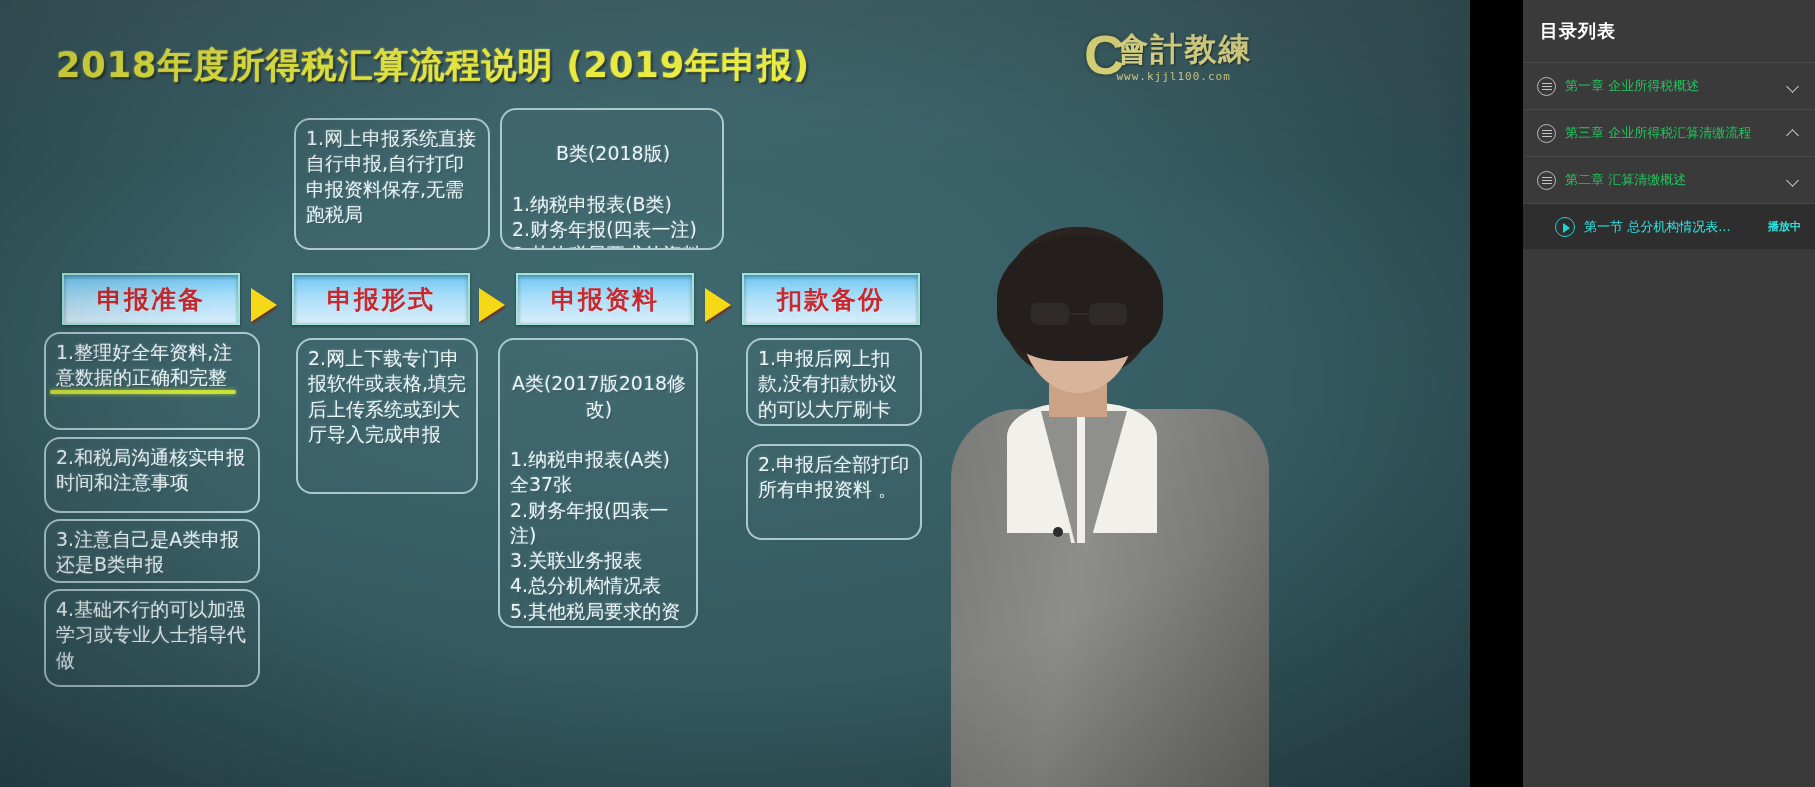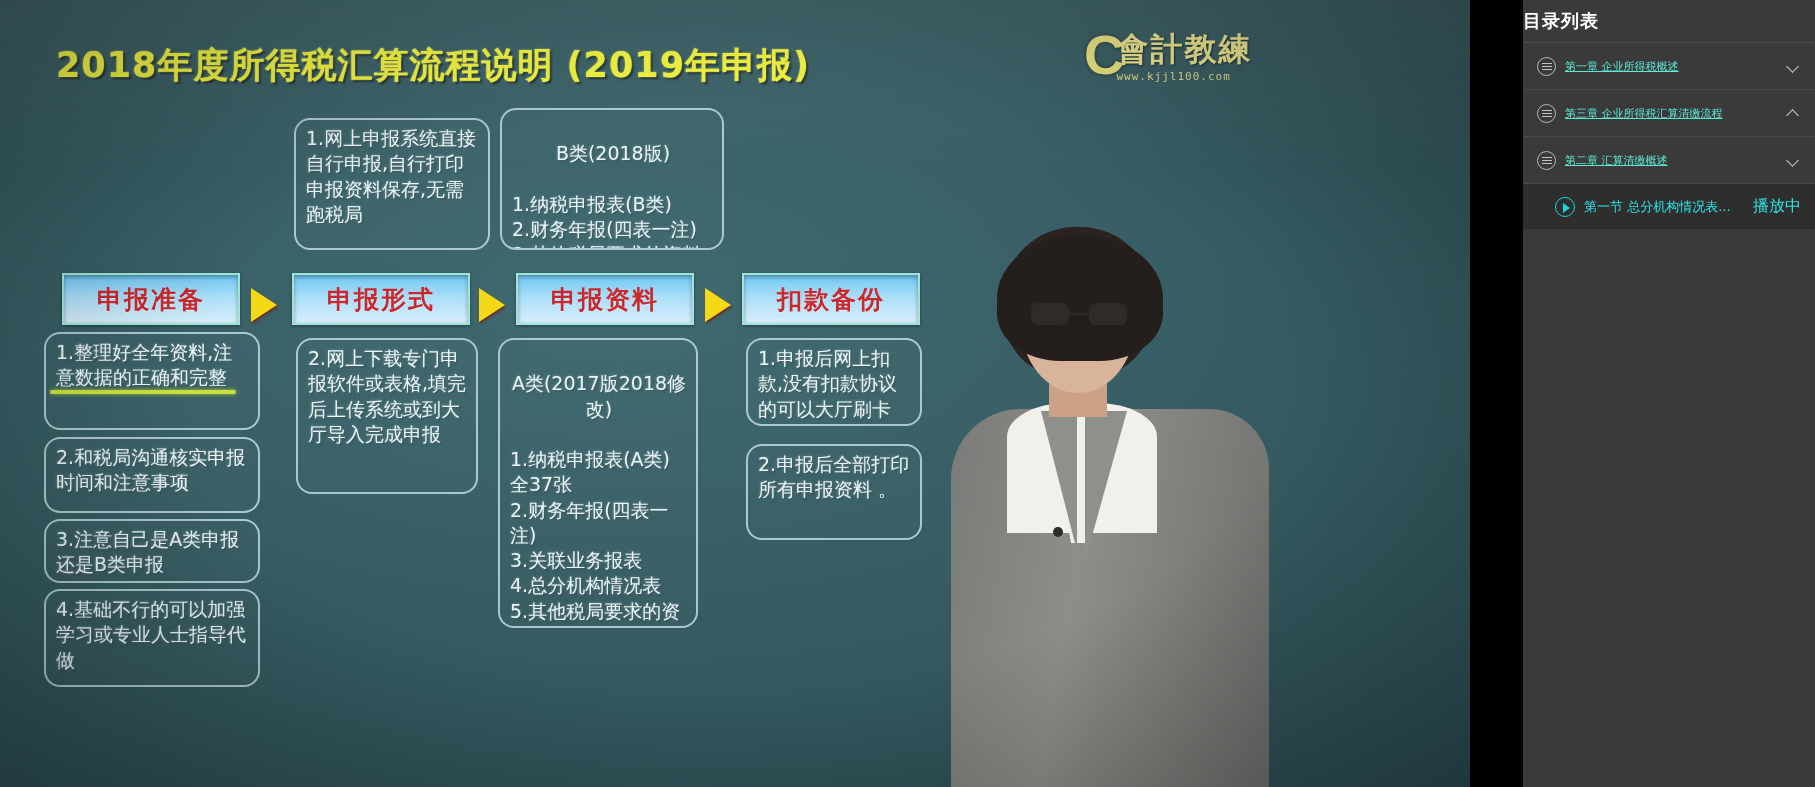--- a/index.html
+++ b/index.html
@@ -128,42 +128,42 @@
 
   
   #gutter { position:absolute; left:1470px; top:0; width:53px; height:787px; background:#000; }
 
   
   #sidebar {
     position:absolute; left:1523px; top:0; width:292px; height:787px;
     background:#3a3a3a; color:#e9e9e9;
   }
   .sb-header {
-    height:43px; display:flex; align-items:center; 
+    height:63px; display:flex; align-items:center; padding-left:17px;
     font-size:18px; font-weight:bold; color:#ffffff; letter-spacing:1px;
     border-bottom:1px solid #4b4b4b;
     font-family:"DejaVu Sans", sans-serif;
   }
   .chapter-row {
     height:47px; display:flex; align-items:center; padding:0 14px 0 14px;
     border-bottom:1px solid #484848; cursor:pointer;
   }
   .ch-icon {
     width:19px; height:19px; border:1.4px solid #b9b9b9; border-radius:50%;
     margin-right:9px; flex:0 0 auto; position:relative;
   }
   .ch-icon:before, .ch-icon:after, .ch-icon i {
     content:""; position:absolute; left:3.5px; height:1.4px; background:#c3c3c3;
   }
   .ch-icon:before { top:5px; width:10px; }
   .ch-icon i      { top:8.3px; width:10px; }
   .ch-icon:after  { top:11.5px; width:10px; }
   .ch-label {
-    flex:1 1 auto; font-size:11px; color:#5eead4; white-space:nowrap;
-    overflow:hidden; text-overflow:ellipsis; font-family:"DejaVu Sans", sans-serif;text-decoration:underline;
+    flex:1 1 auto; font-size:13px; color:#22c55e; white-space:nowrap;
+    overflow:hidden; text-overflow:ellipsis; font-family:"DejaVu Sans", sans-serif;
   }
   .chev { width:16px; height:16px; flex:0 0 auto; position:relative; }
   .chev:before {
     content:""; position:absolute; left:3px; top:4px; width:8px; height:8px;
     border-right:1.6px solid #cfcfcf; border-bottom:1.6px solid #cfcfcf;
     transform: rotate(45deg);
   }
   .chev.up:before { top:6px; transform: rotate(-135deg); }
 
   .lesson-row {
@@ -176,22 +176,22 @@
   }
   .play-icon:before {
     content:""; position:absolute; left:6.5px; top:5px;
     border-left:7px solid #18d6d6; border-top:5px solid transparent;
     border-bottom:5px solid transparent;
   }
   .lesson-label {
     flex:1 1 auto; font-size:13px; color:#2fe3e3; white-space:nowrap;
     overflow:hidden; text-overflow:ellipsis; font-family:"DejaVu Sans", sans-serif;
   }
-  .lesson-badge { font-size:16px; color:#2fe3e3; flex:0 0 auto; margin-left:6px;
-                  font-family:"DejaVu Sans", sans-serif; }
+  .lesson-badge { font-size:11px; color:#2fe3e3; flex:0 0 auto; margin-left:6px;
+                  font-family:"DejaVu Sans", sans-serif;font-weight:bold; }
   .sb-rest { background:#3a3a3a; }
 </style>
 </head>
 <body>
 
 <div id="app">
 
   <div id="video-stage">
 
     <div class="slide-title">2018年度所得税汇算流程说明  (2019年申报)</div>

